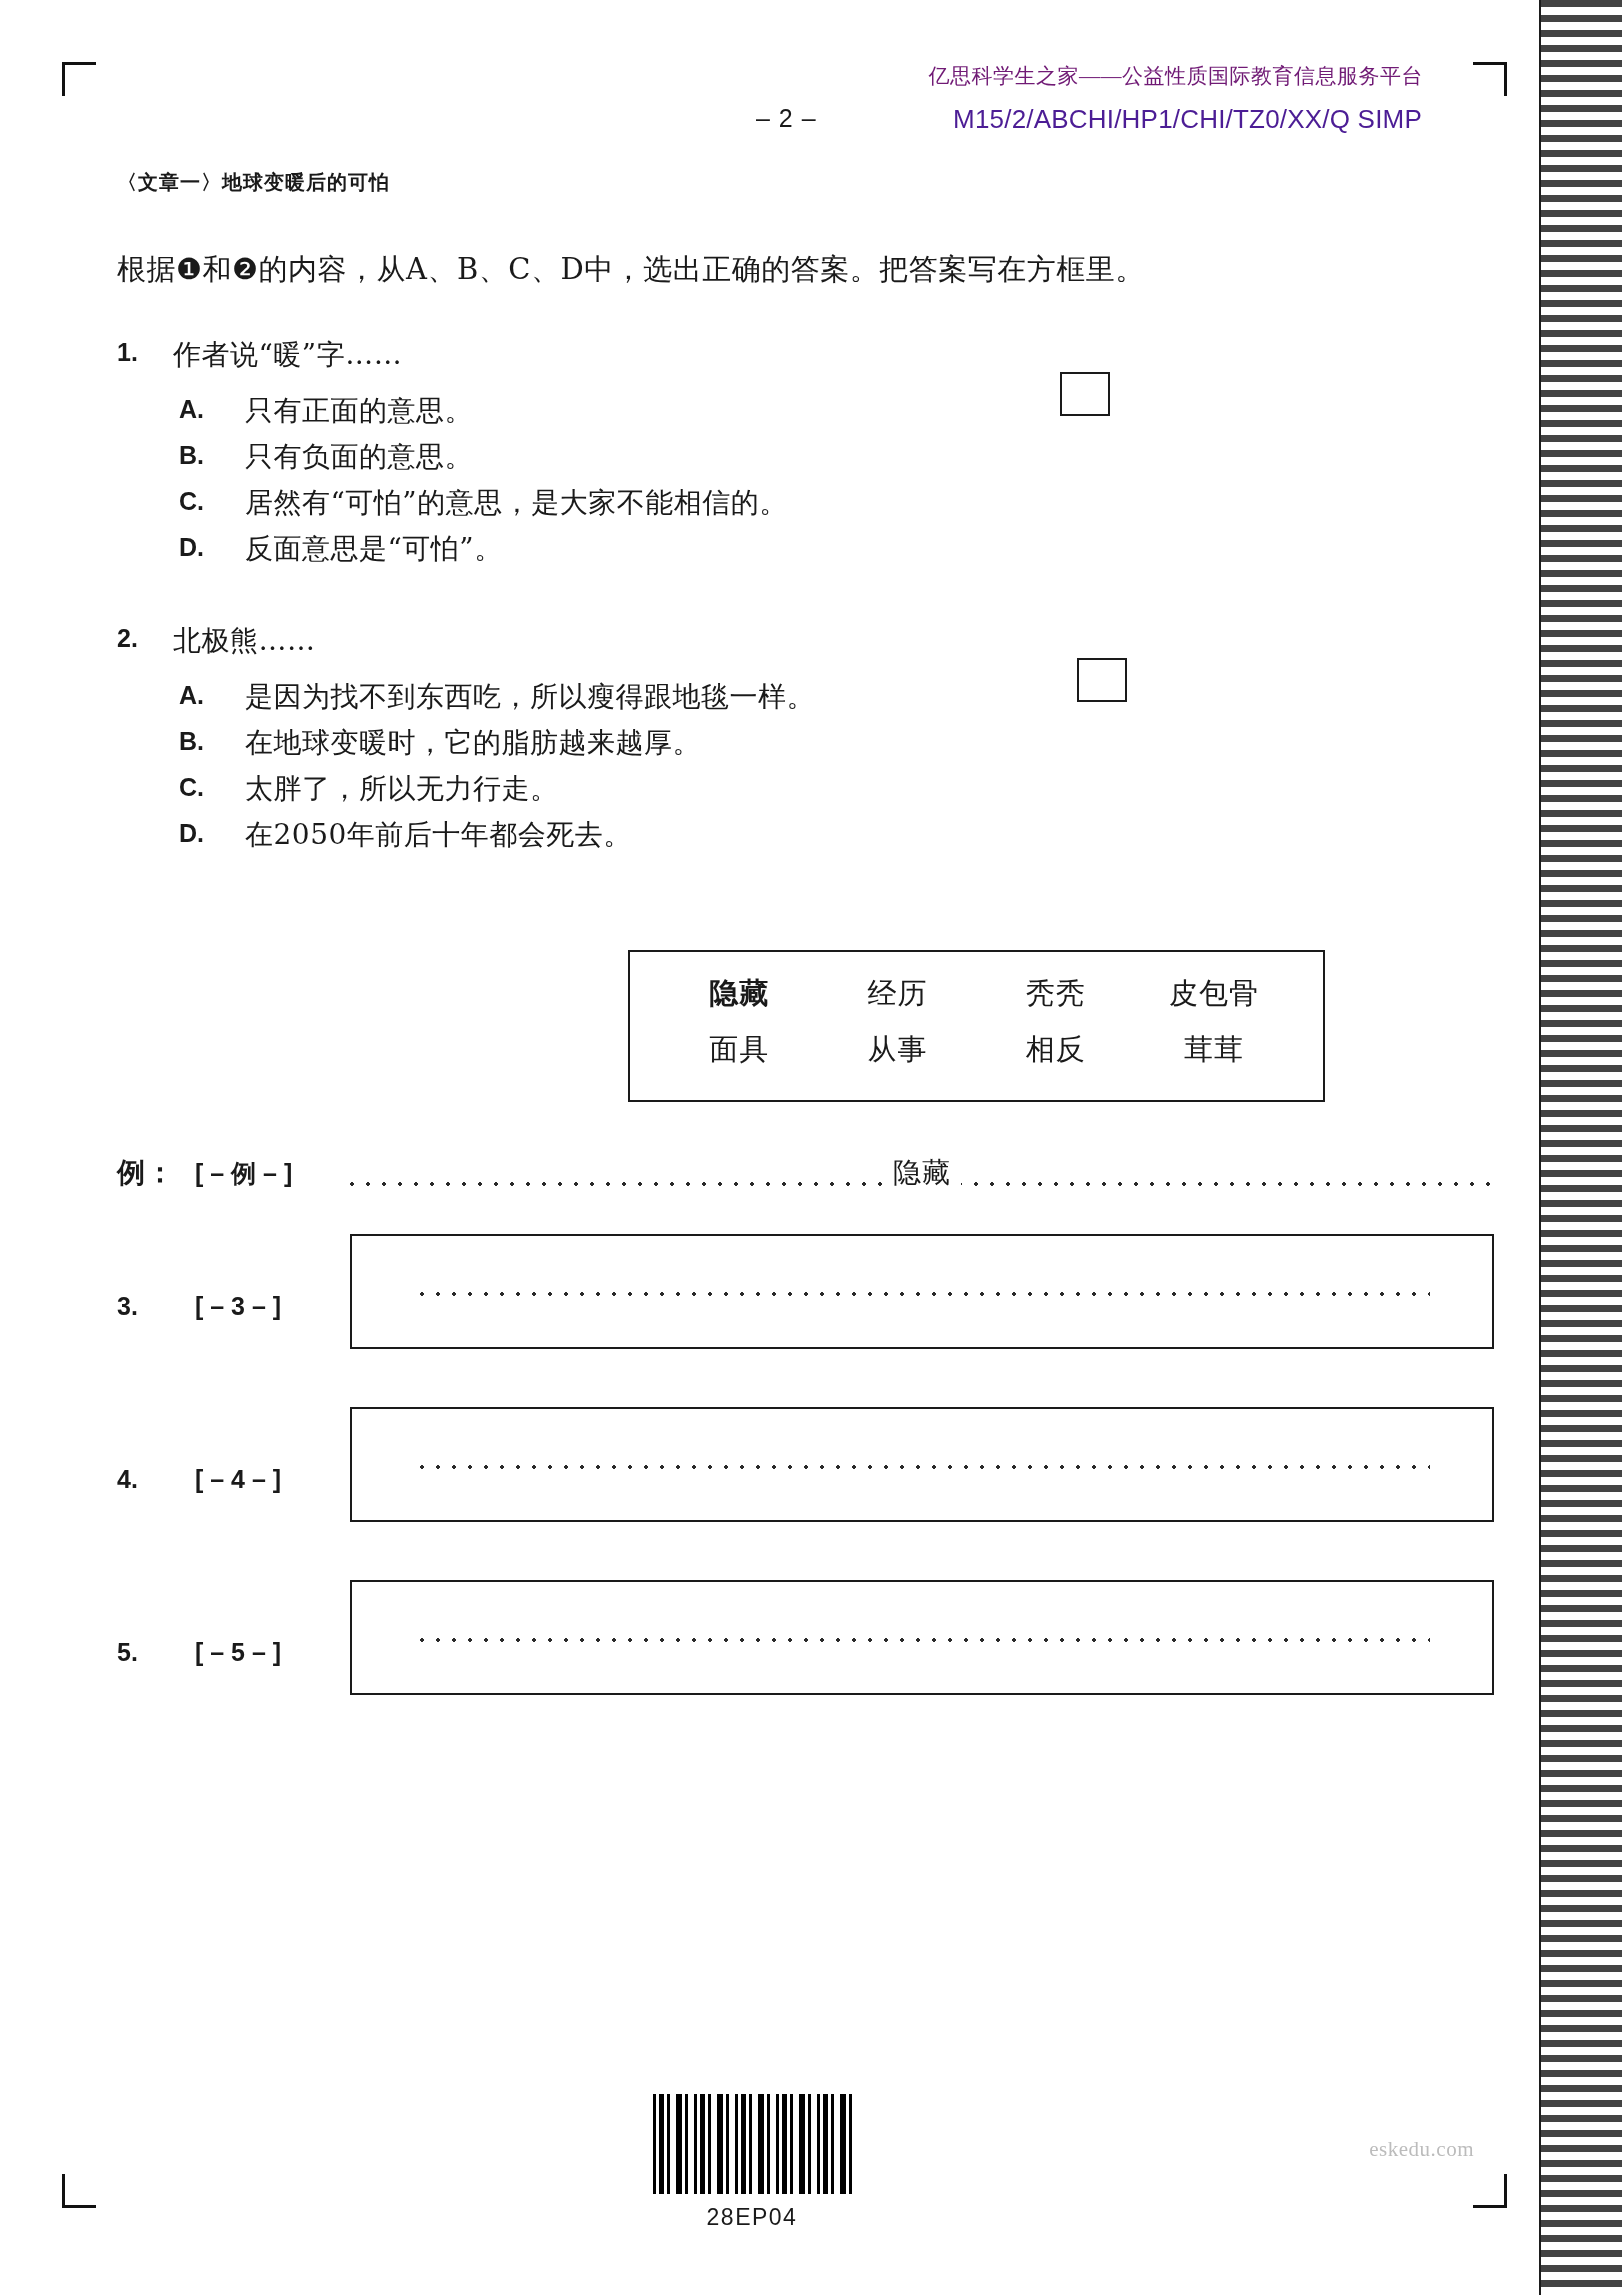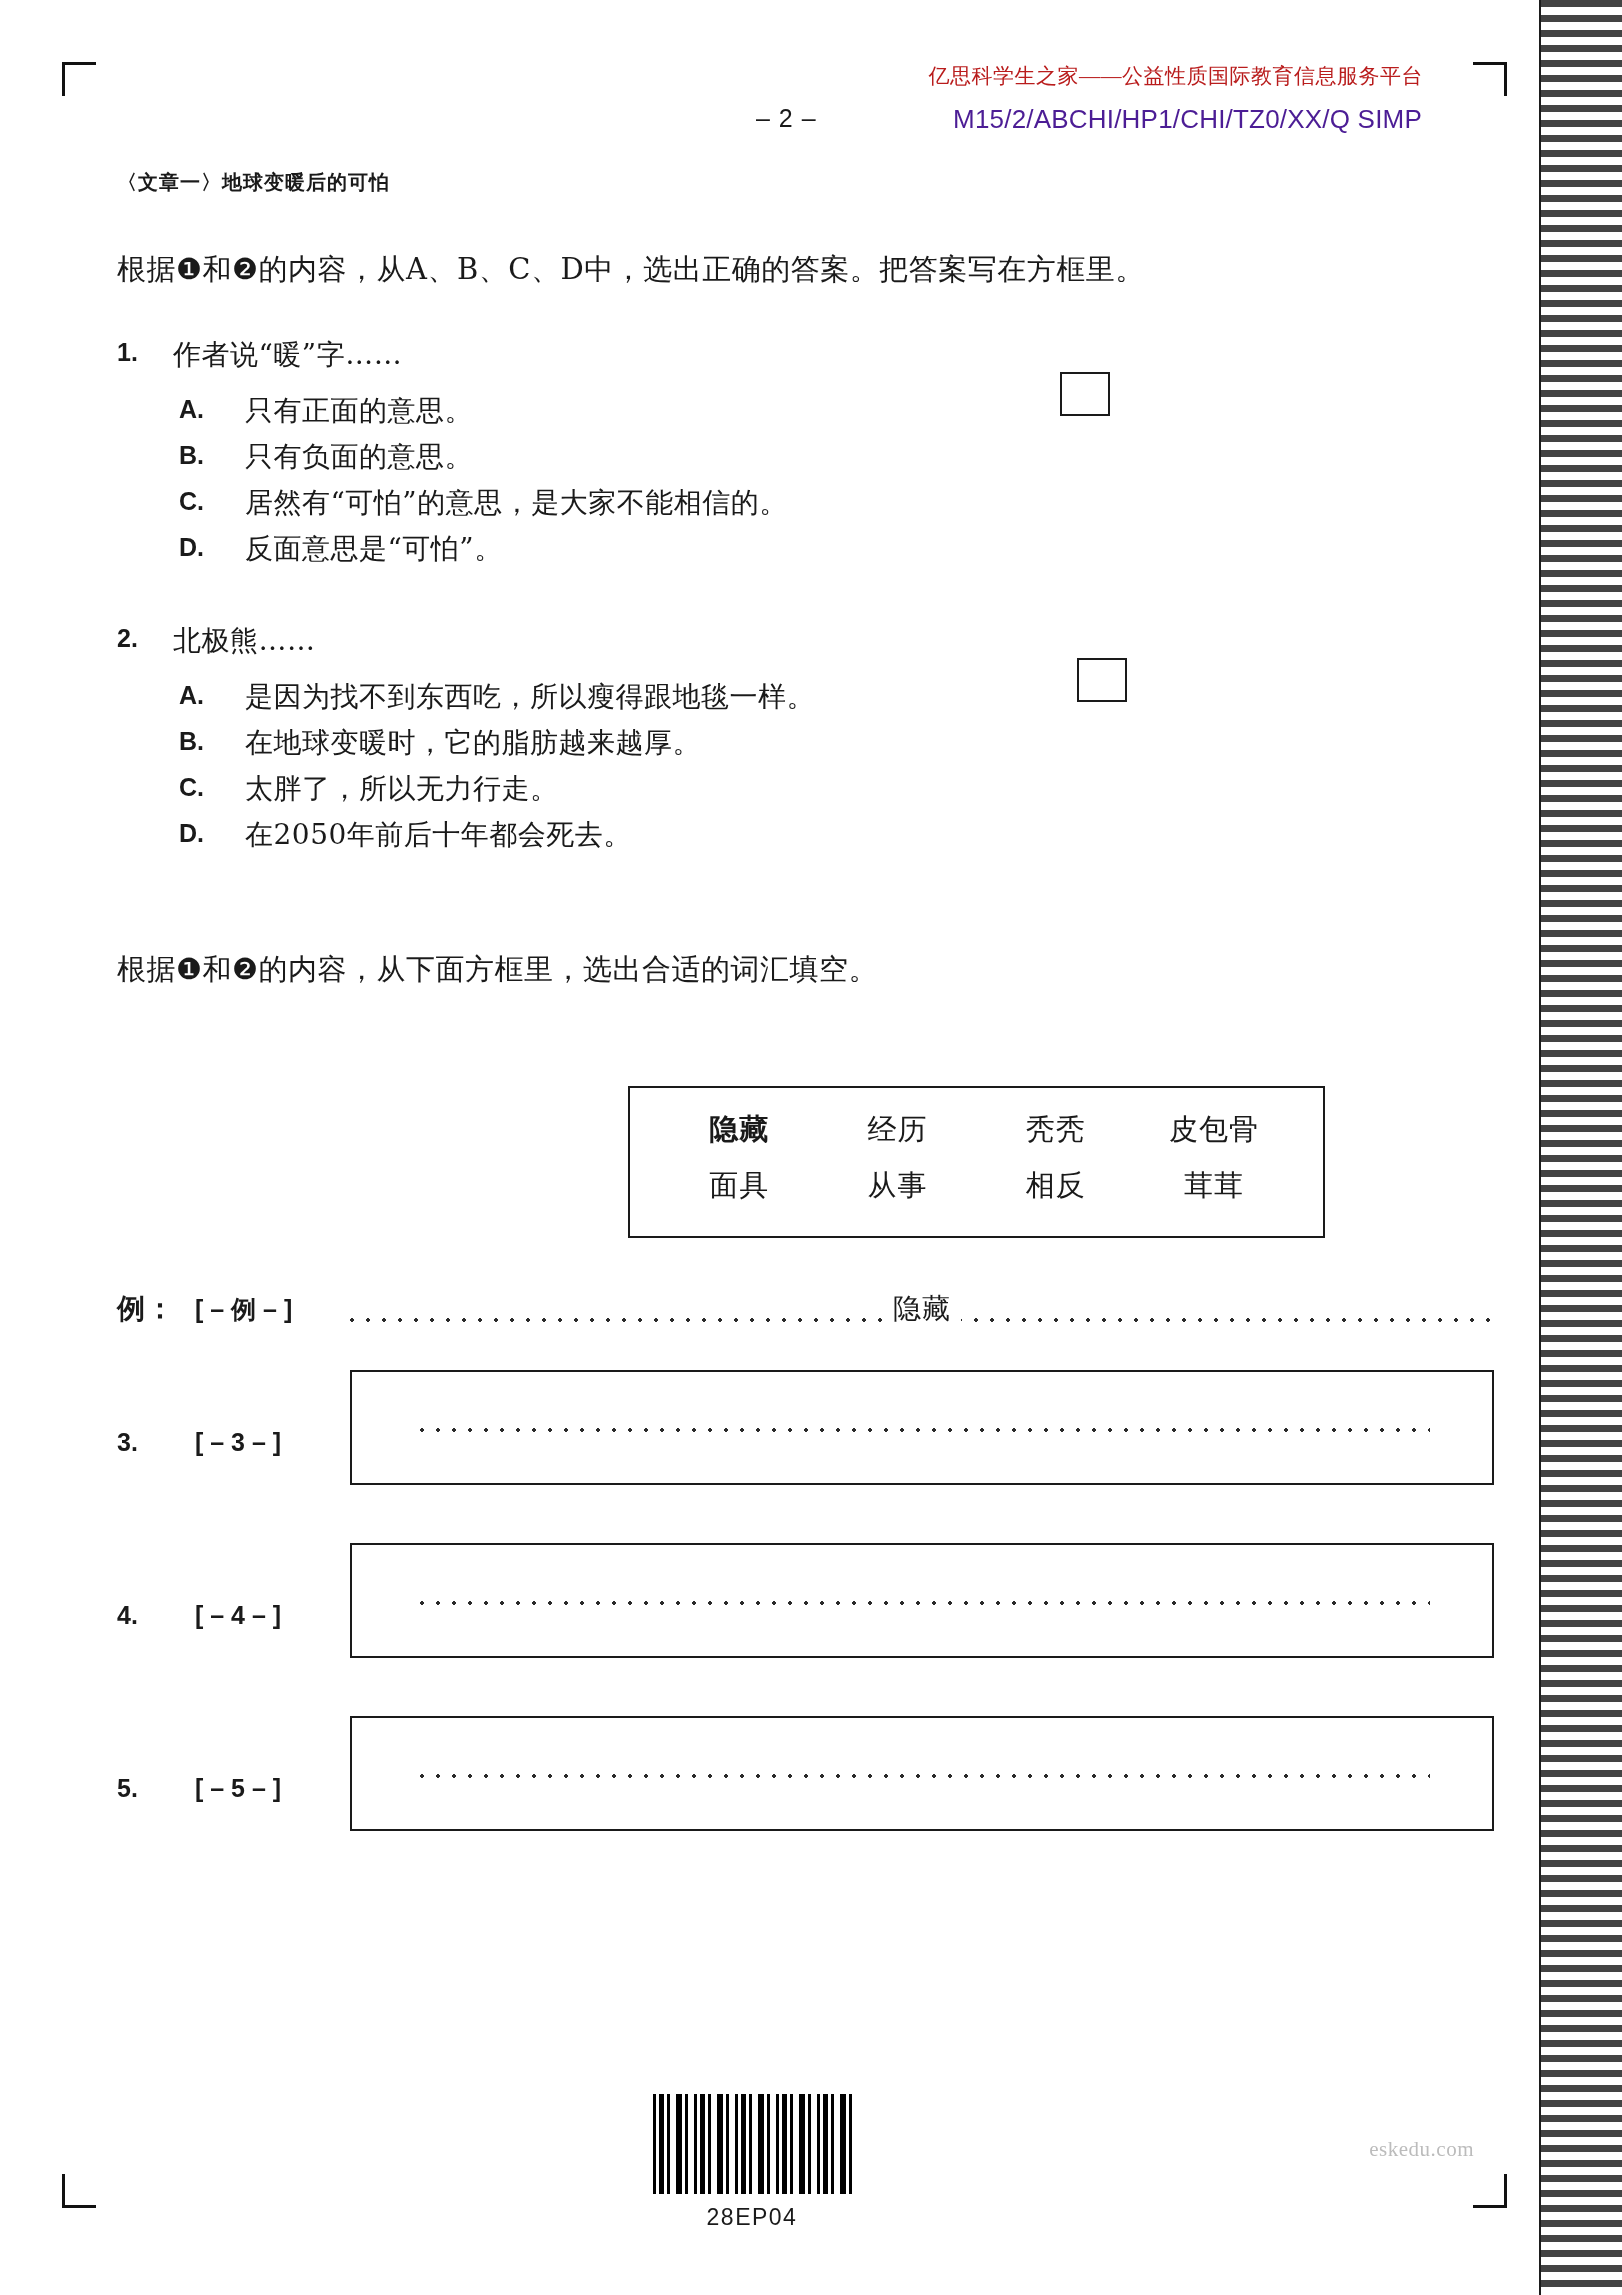--- a/index.html
+++ b/index.html
@@ -74,21 +74,21 @@
 
   
   .watermark-top {
     position: absolute;
     left: 0;
     top: 62px;
     width: 1423px;
     text-align: right;
     font-family: "Liberation Serif", "DejaVu Serif", serif;
     font-size: 21px;
-    color: #b91c1c;
+    color: #701a75;
     letter-spacing: 0.5px;
     white-space: nowrap;
   }
   .header-row {
     position: absolute;
     left: 0;
     top: 104px;
     width: 1504px;
     height: 40px;
   }
@@ -420,21 +420,20 @@
           <span class="opt-text kai">太胖了，所以无力行走。</span>
         </div>
         <div class="opt">
           <span class="opt-letter">D.</span>
           <span class="opt-text kai">在2050年前后十年都会死去。</span>
         </div>
       </div>
       <div class="answer-box q2"></div>
     </div>
 
-    <p class="instruction kai" style="margin-top:96px;">根据❶和❷的内容，从下面方框里，选出合适的词汇填空。</p>
 
     <div class="wordbank-wrap">
       <div class="wordbank">
         <div class="wb-row">
           <div class="wb-cell kai bold">隐藏</div>
           <div class="wb-cell kai">经历</div>
           <div class="wb-cell kai">秃秃</div>
           <div class="wb-cell kai">皮包骨</div>
         </div>
         <div class="wb-row">

